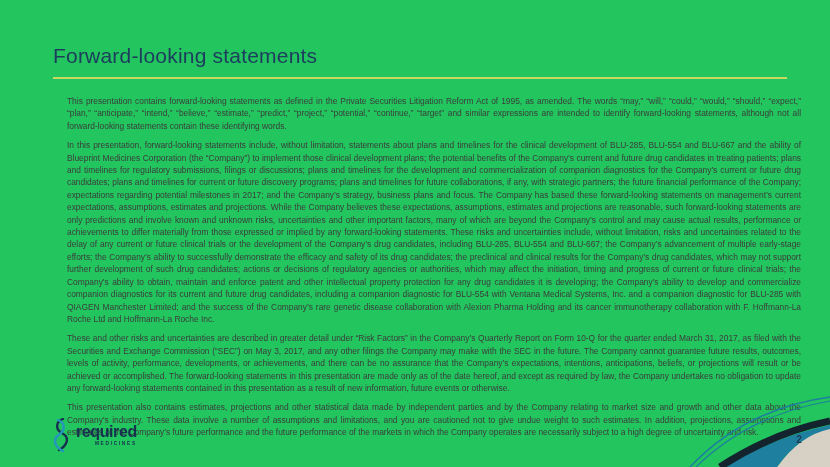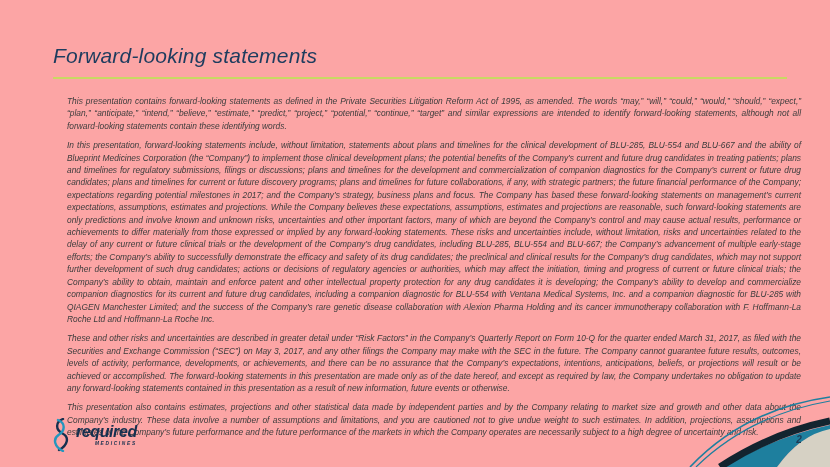--- a/index.html
+++ b/index.html
@@ -1,23 +1,22 @@
 <!DOCTYPE html>
 <html><head>
 <meta charset="utf-8">
 <style>
   html, body { margin: 0; padding: 0; background: #ffffff; }
   .slide {
     position: relative;
     width: 830px;
     height: 467px;
-    background: #fca5a5;
+    background: #22c55e;
     overflow: hidden;
     font-family: "Liberation Sans", sans-serif;
-    font-style: italic;
   }
   .page-title {
     position: absolute;
     left: 53px;
     top: 44px;
     font-size: 21px;
     font-weight: 400;
     color: #1d3c5e;
     letter-spacing: 0.2px;
     margin: 0;

